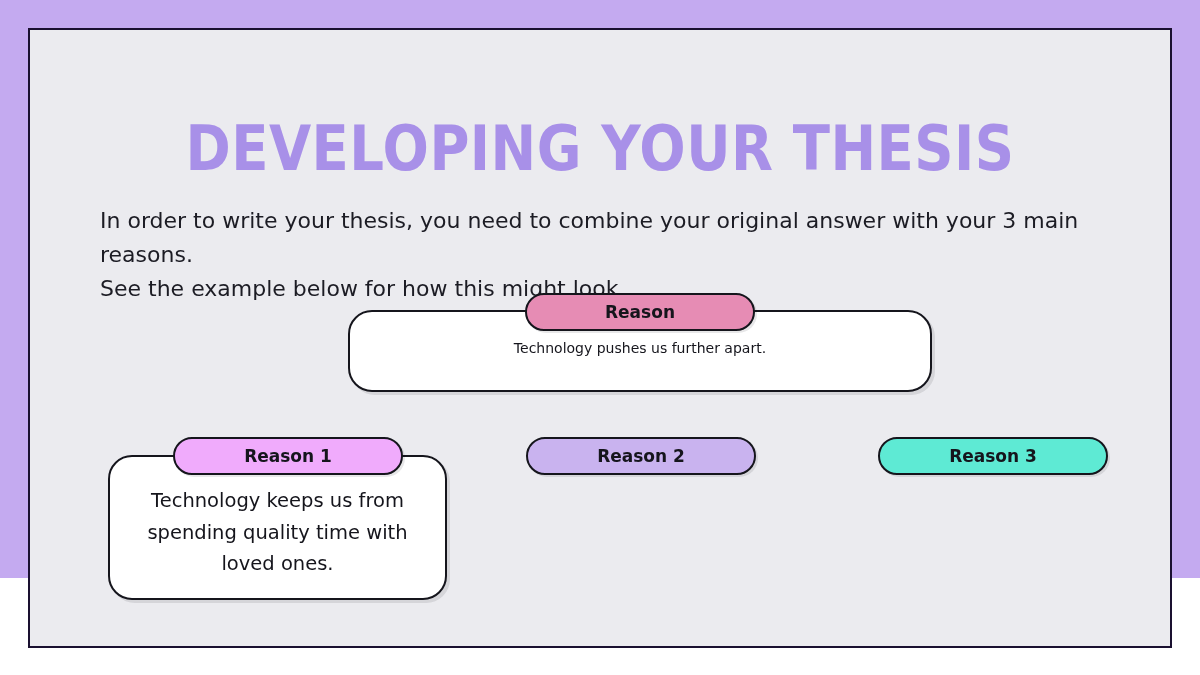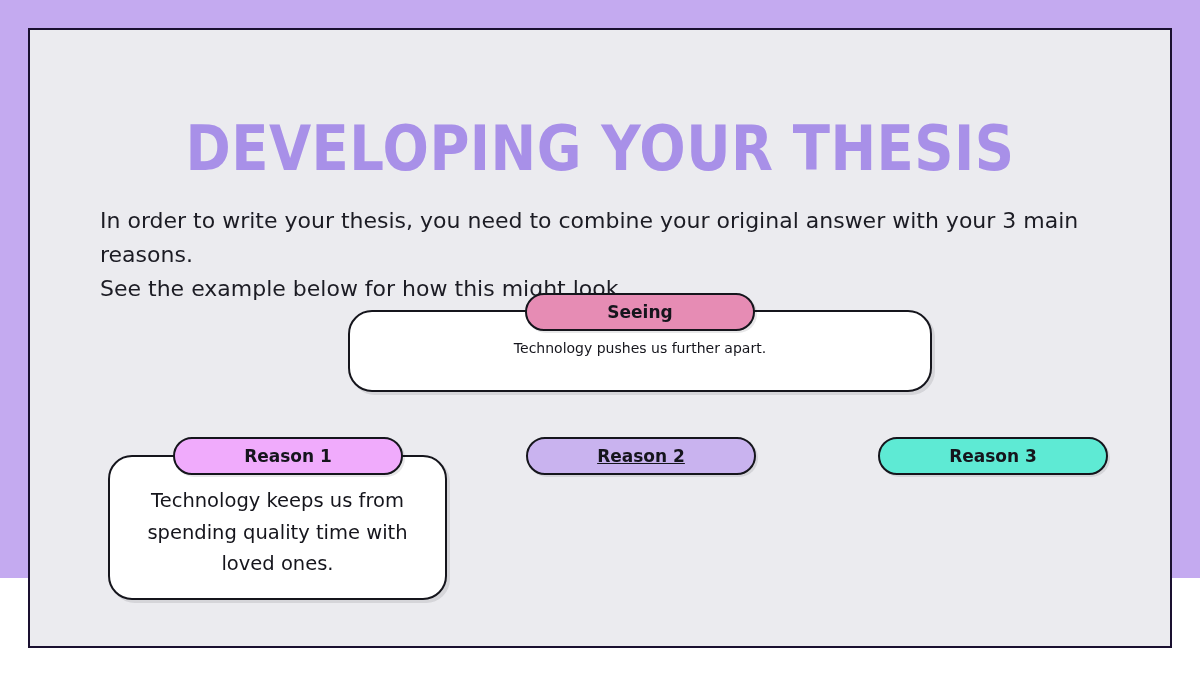--- a/index.html
+++ b/index.html
@@ -155,25 +155,25 @@
     <h1 id="title" style="color: rgb(168, 144, 232);">DEVELOPING YOUR THESIS</h1>
 
     <div id="subtitle">
       <span class="ln">In order to write your thesis, you need to combine your original answer with your 3 main reasons.</span>
       <span class="ln">See the example below for how this might look.</span>
     </div>
 
     <div id="answer-card" class="card">
       <div class="card-body">Technology pushes us further apart.</div>
     </div>
-    <div id="answer-badge" class="badge" style="background: rgb(230, 140, 180);">Seeing</div>
+    <div id="answer-badge" class="badge" style="background: rgb(230, 140, 180);">Reason</div>
 
     <div id="reason-1-card" class="card reason-card">
       <div class="card-body">Technology keeps us from spending quality time with loved ones.</div>
     </div>
     <div id="reason-1-badge" class="badge reason-badge" style="background: #f0abfc;">Reason 1</div>
 
-    <div id="reason-2-badge" class="badge reason-badge" style="background: rgb(201, 179, 239); text-decoration: underline;">Reason 2</div>
+    <div id="reason-2-badge" class="badge reason-badge" style="background: rgb(201, 179, 239);">Reason 2</div>
 
     <div id="reason-3-badge" class="badge reason-badge" style="background: #5eead4;">Reason 3</div>
 
   </div>
 </div>
 
 </body></html>

